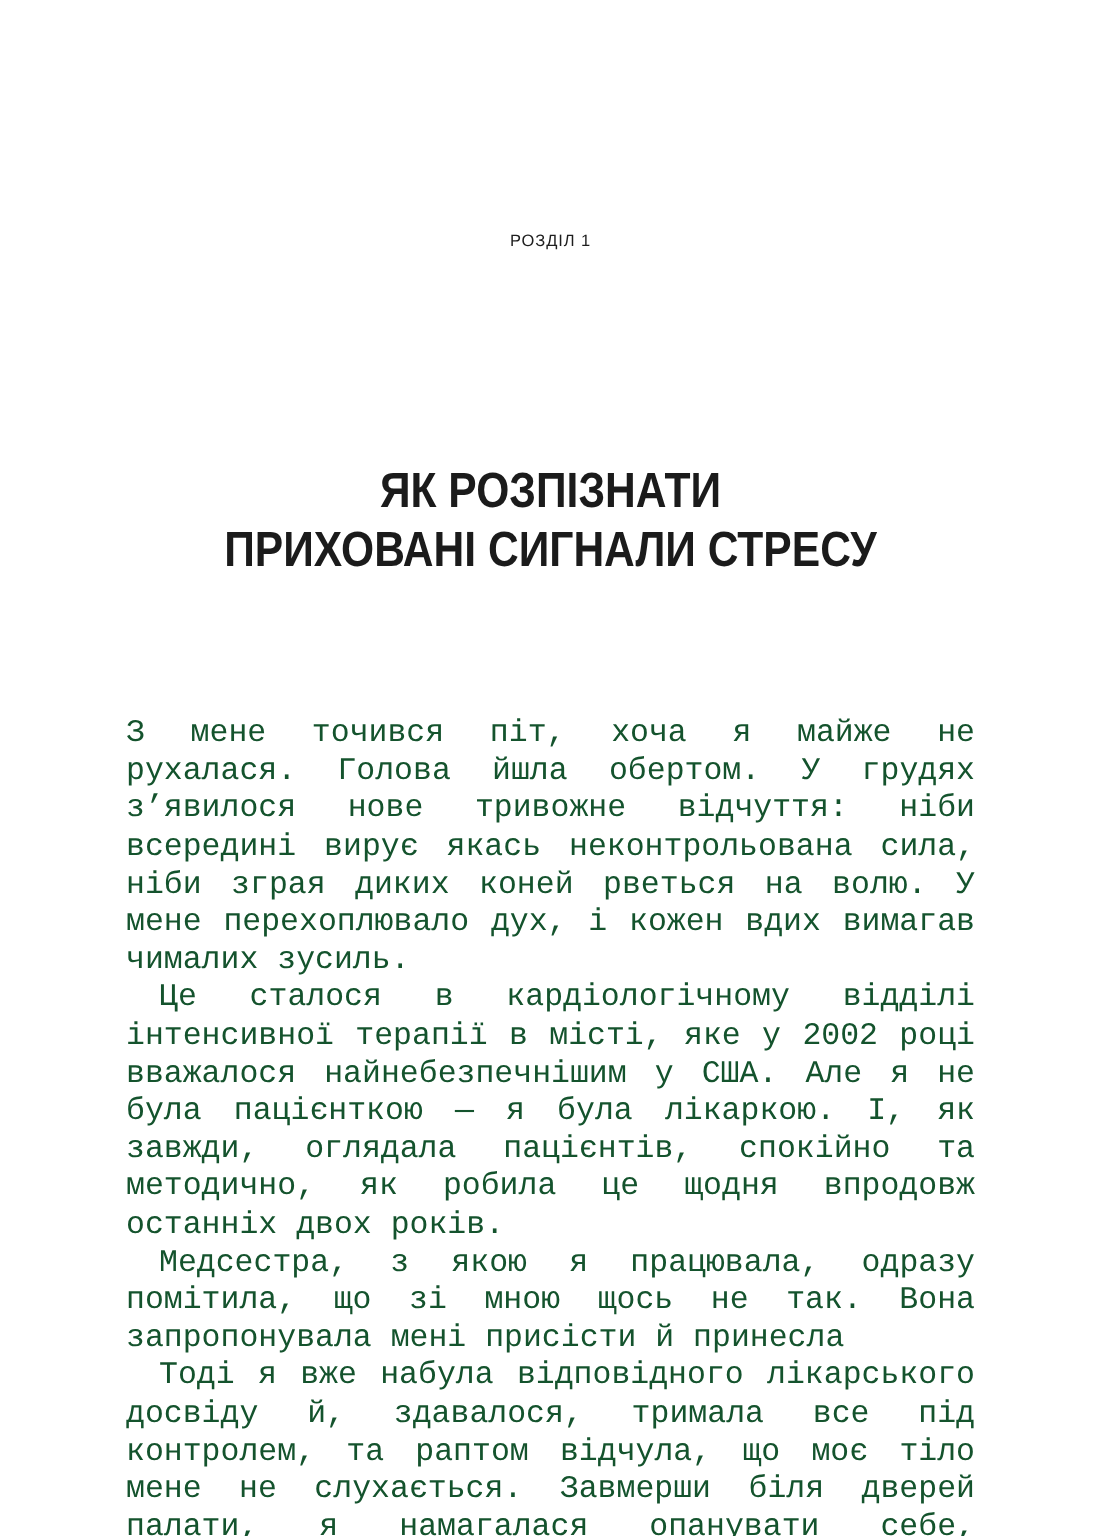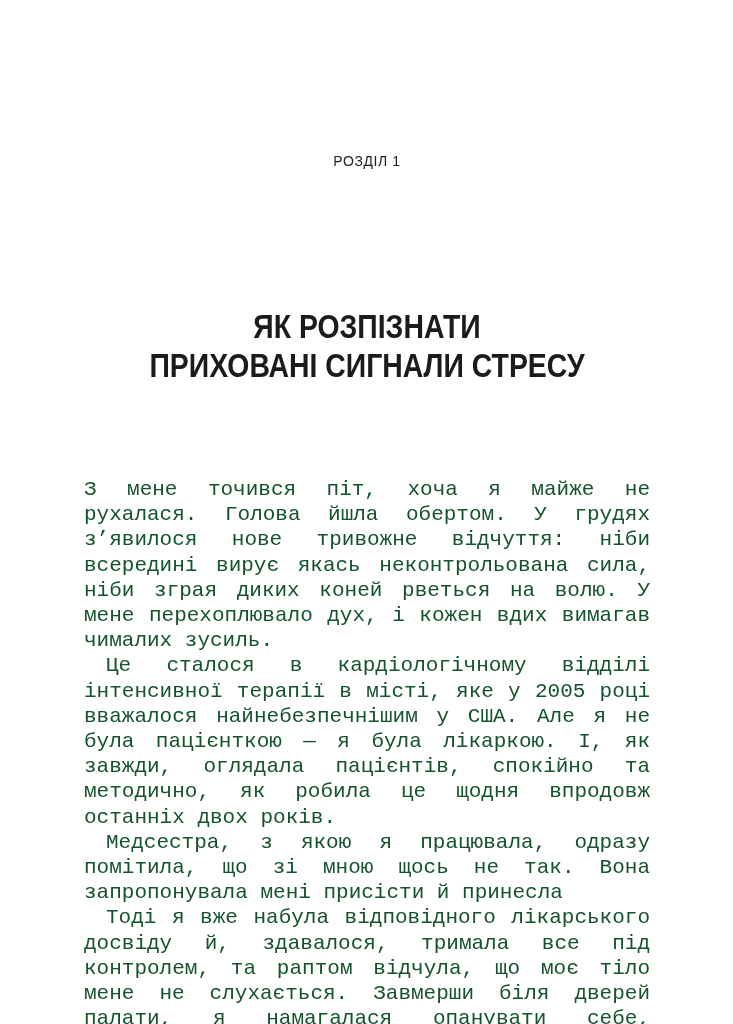--- a/index.html
+++ b/index.html
@@ -16,21 +16,21 @@
     font-family: "Liberation Serif", serif;
     color: #1c1c1c;
   }
   .chapter-label {
     position: absolute;
     top: 151px;
     left: 84px;
     width: 566px;
     text-align: center;
     font-family: "Liberation Sans", sans-serif;
-    font-size: 14px;
+    font-size: 11px;
     font-weight: 400;
     letter-spacing: 0.6px;
     line-height: 20px;
     color: #1e1e1e;
   }
   .chapter-title {
     position: absolute;
     top: 307px;
     left: 84px;
     width: 566px;
@@ -71,18 +71,18 @@
 
   <div class="chapter-label">РОЗДІЛ 1</div>
 
   <h1 class="chapter-title" style="margin:0;">
     <span style="display:block;">ЯК РОЗПІЗНАТИ</span>
     <span style="display:block;">ПРИХОВАНІ СИГНАЛИ СТРЕСУ</span>
   </h1>
 
   <div class="body-text">
     <p class="no-indent">З мене точився піт, хоча я майже не рухалася. Голова йшла обертом. У грудях з’явилося нове тривожне відчуття: ніби всередині вирує якась неконтрольована сила, ніби зграя диких коней рветься на волю. У мене перехоплювало дух, і кожен вдих вимагав чималих зусиль.</p>
-    <p>Це сталося в кардіологічному відділі інтенсивної терапії в місті, яке у 2005 році вважалося найнебезпечнішим у США. Але я не була пацієнткою — я була лікаркою. І, як завжди, оглядала пацієнтів, спокійно та методично, як робила це щодня впродовж останніх двох років.</p>
+    <p>Це сталося в кардіологічному відділі інтенсивної терапії в місті, яке у 2002 році вважалося найнебезпечнішим у США. Але я не була пацієнткою — я була лікаркою. І, як завжди, оглядала пацієнтів, спокійно та методично, як робила це щодня впродовж останніх двох років.</p>
     <p>Медсестра, з якою я працювала, одразу помітила, що зі мною щось не так. Вона запропонувала мені присісти й принесла</p>
     <p>Тоді я вже набула відповідного лікарського досвіду й, здавалося, тримала все під контролем, та раптом відчула, що моє тіло мене не слухається. Завмерши біля дверей палати, я намагалася опанувати себе, міркуючи: чи не варто мені самій лягти в лікарняне ліжко?</p>
   </div>
 
 </div>
 
 </body></html>

